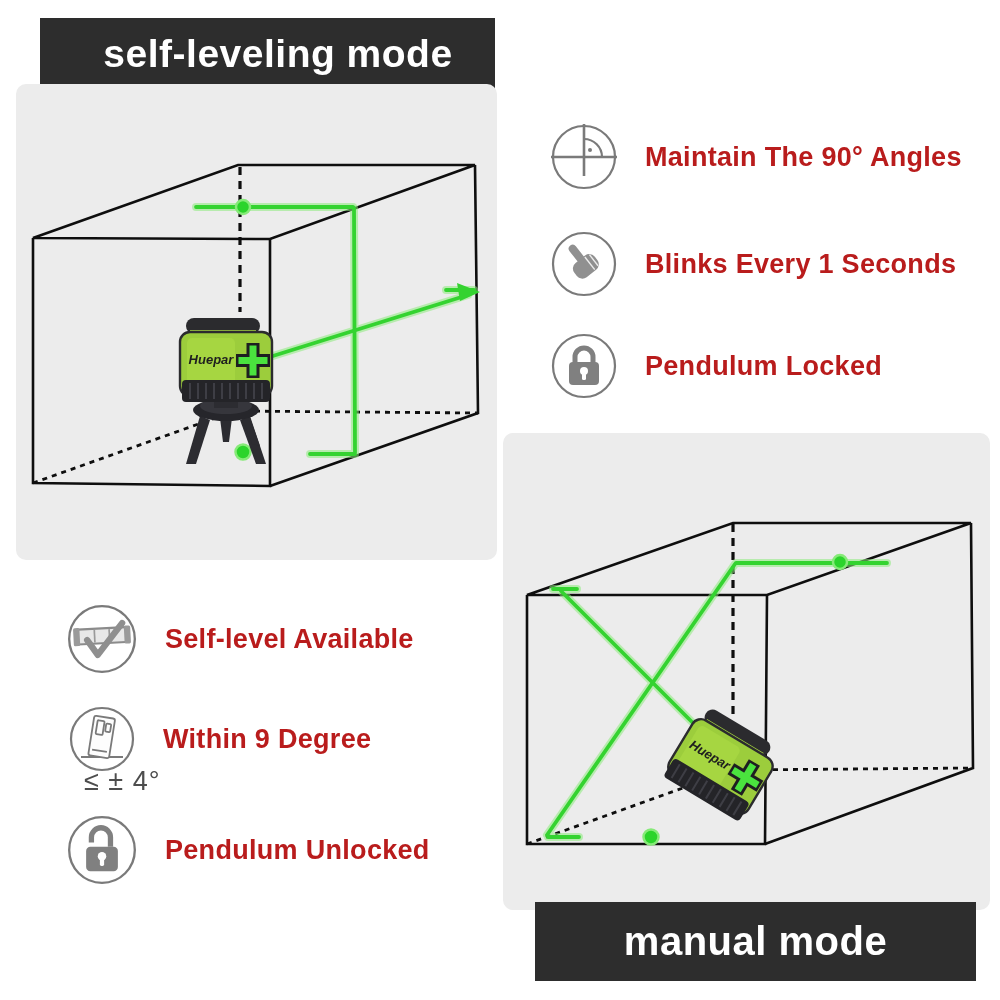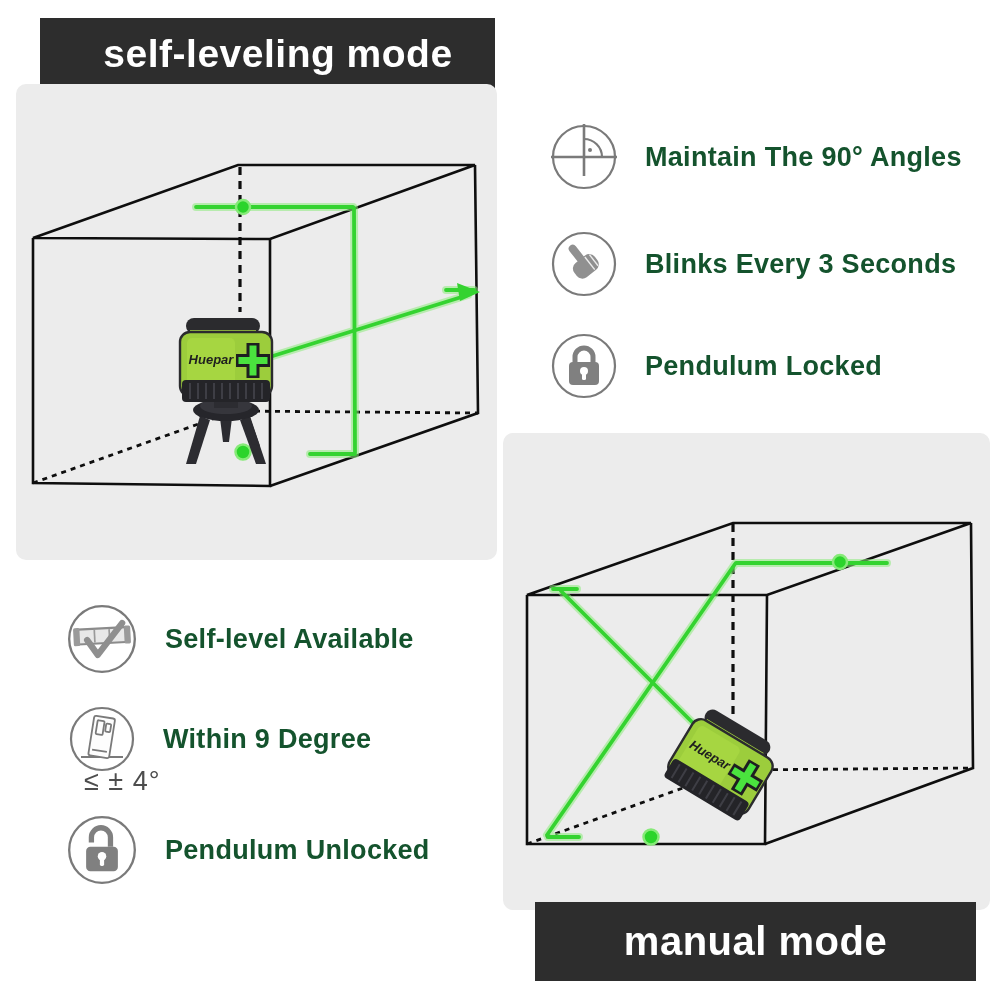--- a/index.html
+++ b/index.html
@@ -11,21 +11,21 @@
   .banner{
     position:absolute;background:#2d2d2d;color:#ffffff;
     display:flex;align-items:center;justify-content:center;
     font-weight:700;letter-spacing:.5px;
   }
   .banner.self{left:40px;top:18px;width:434px;height:72px;font-size:39px;padding-left:21px;}
   .banner.manual{left:535px;top:902px;width:441px;height:79px;font-size:40px;}
   .scene{position:absolute;}
   .feature-row{position:absolute;display:flex;align-items:center;gap:27px;}
   .icon-circle{width:68px;height:68px;flex:0 0 auto;display:block;}
-  .feature-label{font-size:27px;font-weight:700;color:#14532d;letter-spacing:.3px;white-space:nowrap;}
+  .feature-label{font-size:27px;font-weight:700;color:#b91c1c;letter-spacing:.3px;white-space:nowrap;}
   .sub-note{position:absolute;font-size:27px;color:#4d4d4d;letter-spacing:1px;white-space:nowrap;}
   .cube-solid{stroke:#0e0e0e;stroke-width:2.6;fill:none;}
   .cube-dash{stroke:#0e0e0e;stroke-width:2.8;fill:none;stroke-dasharray:5 5;}
   .plumb{stroke:#0e0e0e;stroke-width:3.2;fill:none;stroke-dasharray:8 6;}
   .laser-glow{stroke:#8ceb7c;stroke-width:8;opacity:.55;fill:none;stroke-linecap:round;}
   .laser-core{stroke:#34d330;stroke-width:3.8;fill:none;stroke-linecap:round;}
   .laser-dot{fill:#2bd42b;stroke:#86ea78;stroke-width:2.5;}
   .brand-text{font-family:"Liberation Sans",sans-serif;font-size:13px;font-style:italic;font-weight:700;fill:#1f1f1f;}
 </style>
 </head>
@@ -103,21 +103,21 @@
       <circle cx="34" cy="34" r="31" fill="#fff" stroke="#7a7a7a" stroke-width="2.2"></circle>
       <g transform="rotate(-38 34 34)" fill="#909090">
         <rect x="30.5" y="11" width="8" height="25" rx="4"></rect>
         <rect x="21" y="28" width="26" height="18" rx="7"></rect>
       </g>
       <g transform="rotate(-38 34 34)" stroke="#ececec" stroke-width="1.4">
         <line x1="39" y1="29" x2="39" y2="45"></line>
         <line x1="44" y1="30" x2="44" y2="44"></line>
       </g>
     </svg>
-    <span class="feature-label">Blinks Every 3 Seconds</span>
+    <span class="feature-label">Blinks Every 1 Seconds</span>
   </div>
   <div class="feature-row" style="left:550px;top:332px;">
     <svg class="icon-circle" viewBox="0 0 68 68">
       <circle cx="34" cy="34" r="31" fill="#fff" stroke="#7a7a7a" stroke-width="2.2"></circle>
       <path d="M25,31 v-6 a9,9 0 0 1 18,0 v6" fill="none" stroke="#808080" stroke-width="5"></path>
       <rect x="19" y="30" width="30" height="23" rx="4" fill="#808080"></rect>
       <circle cx="34" cy="39" r="4" fill="#fff"></circle>
       <rect x="32" y="41" width="4" height="7" rx="1.5" fill="#fff"></rect>
     </svg>
     <span class="feature-label">Pendulum Locked</span>

